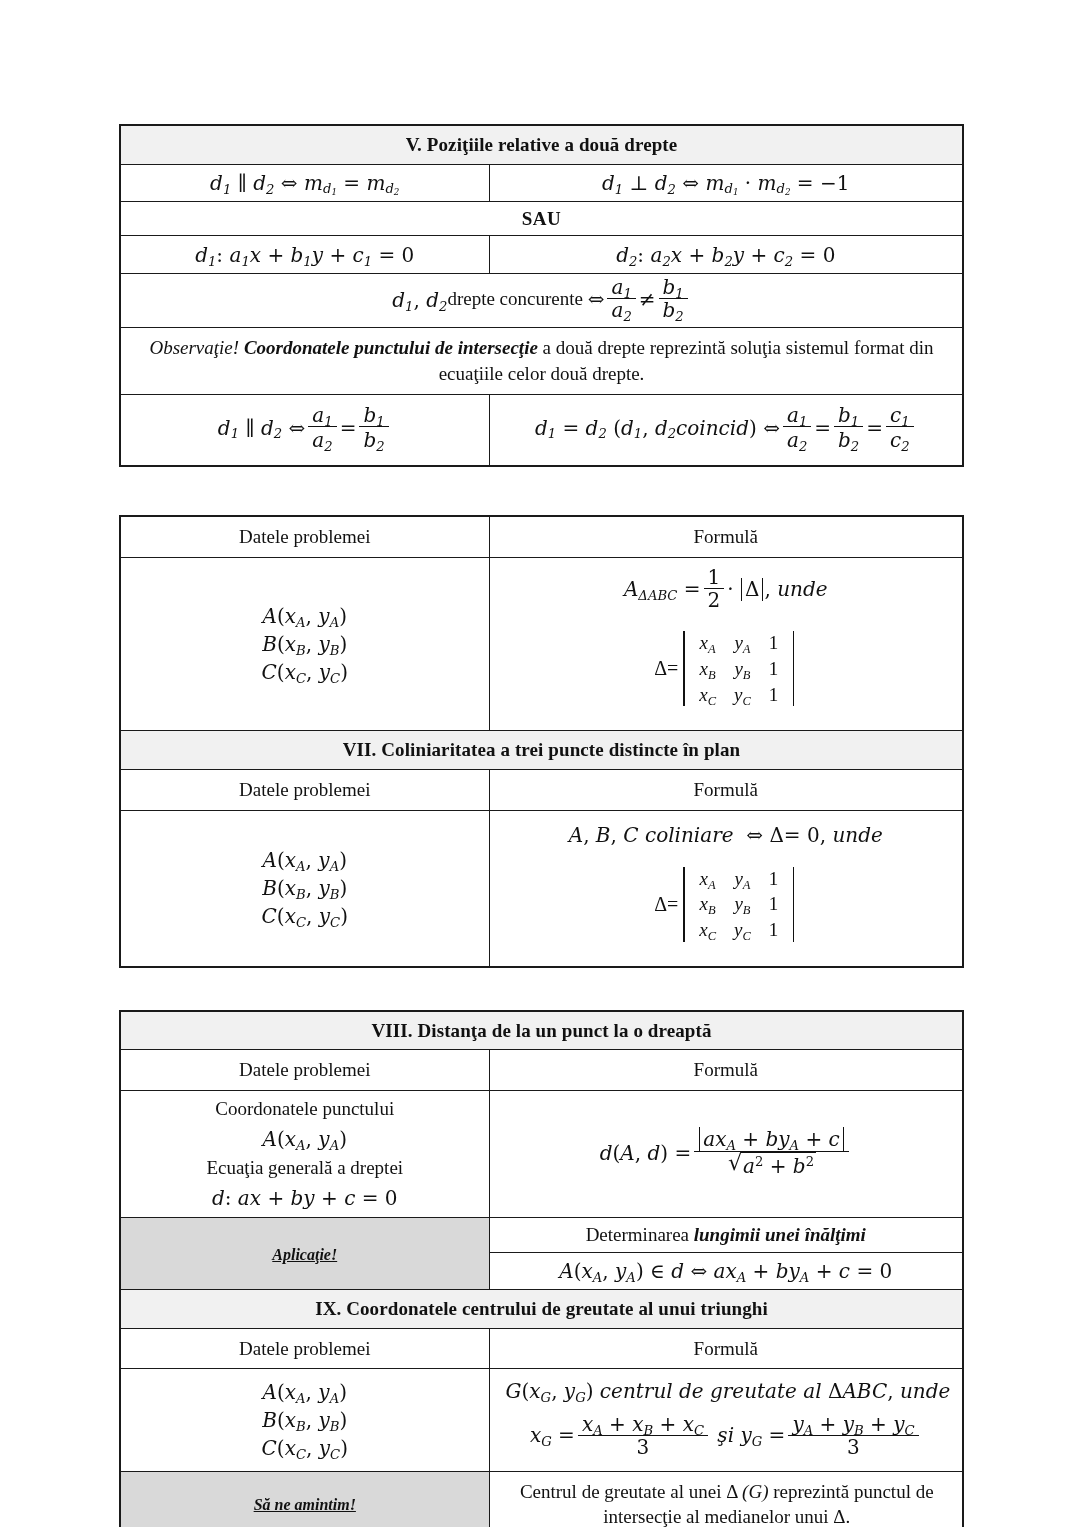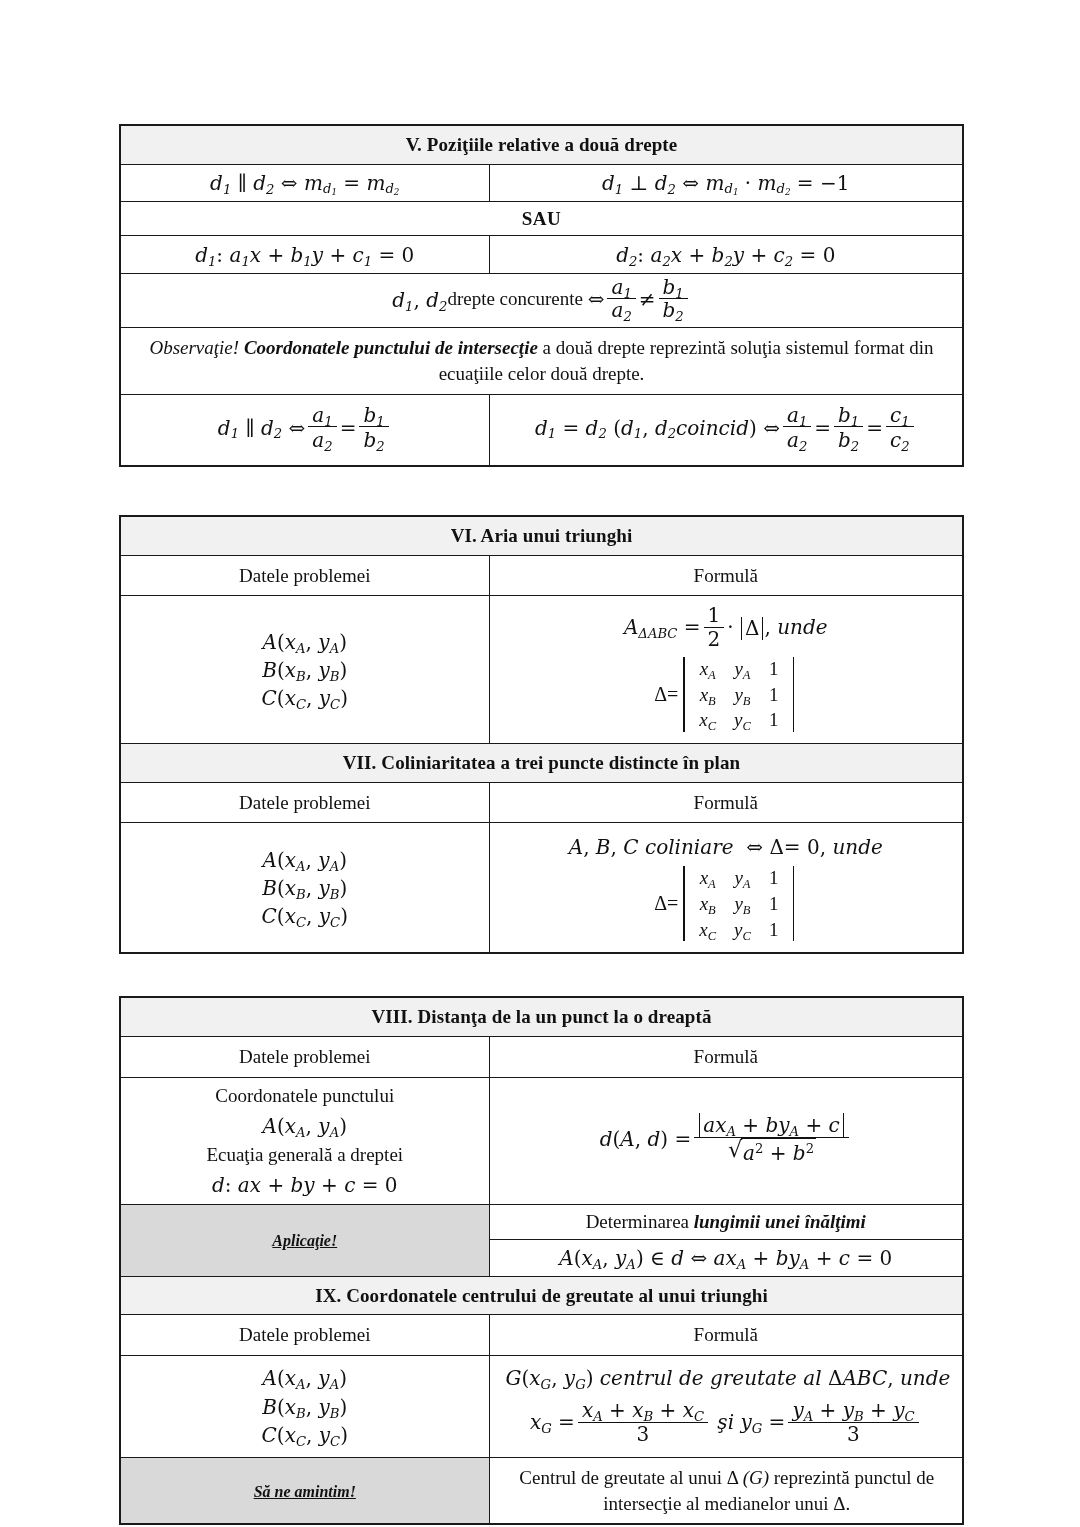--- a/index.html
+++ b/index.html
@@ -97,21 +97,21 @@
     padding: 0 4px;
   }
   .sfrac { font-size: 0.82em; }
 
   
   .det {
     display: inline-block;
     vertical-align: middle;
     position: relative;
     padding: 0 9px;
-    margin: 0 1px;
+    margin: 13px 1px;
   }
   .det::before, .det::after {
     content: "";
     position: absolute;
     top: 1px; bottom: 1px;
     width: 1.7px;
     background: #111;
   }
   .det::before { left: 2px; }
   .det::after { right: 2px; }
@@ -248,23 +248,20 @@
 
   <div class="spacer-a"></div>
 
   <table class="doc">
     <colgroup>
         <col style="width:369px">
         <col style="width:474px">
       </colgroup>
     <tbody>
       <tr>
-        <td colspan="2" class="sec-title">VI. Aria unui triunghi</td>
-      </tr>
-      <tr>
         <td class="colhead">Datele problemei</td>
         <td class="colhead">Formulă</td>
       </tr>
       <tr>
         <td class="stack-pts">
           <div><span class="m">A<span class="up">(</span>x<sub>A</sub><span class="up">,</span> y<sub>A</sub><span class="up">)</span></span></div>
           <div><span class="m">B<span class="up">(</span>x<sub>B</sub><span class="up">,</span> y<sub>B</sub><span class="up">)</span></span></div>
           <div><span class="m">C<span class="up">(</span>x<sub>C</sub><span class="up">,</span> y<sub>C</sub><span class="up">)</span></span></div>
         </td>
         <td>
@@ -400,19 +397,19 @@
           <div style="padding:0 0 6px 0;">
             <span class="m">x<sub>G</sub> <span class="up">=</span><span class="frac"><span class="num"><span class="m">x<sub>A</sub> <span class="up">+</span> x<sub>B</sub> <span class="up">+</span> x<sub>C</sub></span></span><span class="den"><span class="up">3</span></span></span><span style="font-style:italic;">&nbsp;şi&nbsp;</span>y<sub>G</sub> <span class="up">=</span><span class="frac"><span class="num"><span class="m">y<sub>A</sub> <span class="up">+</span> y<sub>B</sub> <span class="up">+</span> y<sub>C</sub></span></span><span class="den"><span class="up">3</span></span></span></span>
           </div>
         </td>
       </tr>
       <tr>
         <td class="shade-dark">
           <span class="underline-bi">Să ne amintim!</span>
         </td>
         <td class="memo">
-          <span>Centrul de greutate al unui Δ </span><span class="ital">(G)</span><span> reprezintă punctul de intersecţie al medianelor unui Δ.</span>
+          <span>Centrul de greutate al unei Δ </span><span class="ital">(G)</span><span> reprezintă punctul de intersecţie al medianelor unui Δ.</span>
         </td>
       </tr>
     </tbody>
   </table>
 
 </div>
 
 </body></html>

